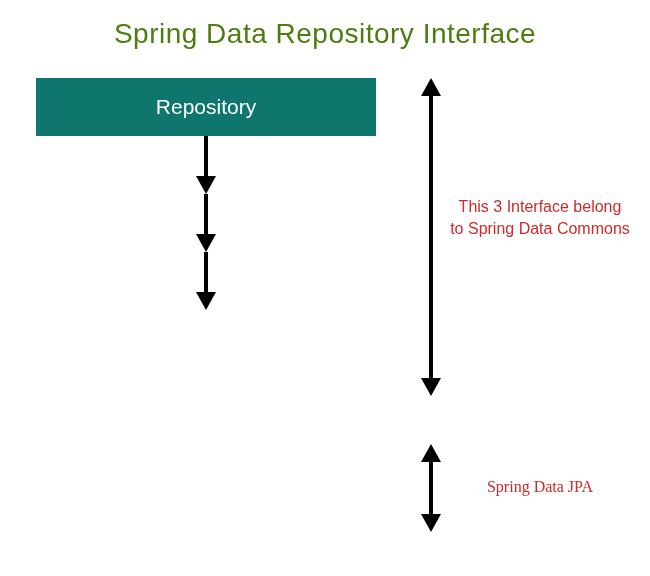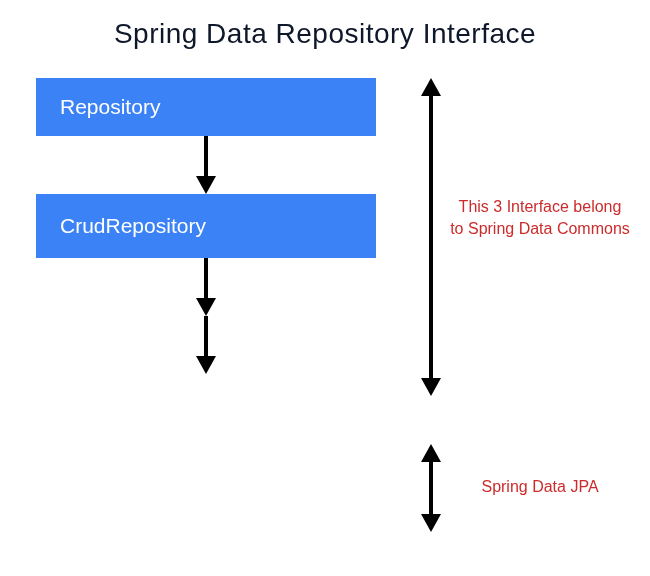--- a/index.html
+++ b/index.html
@@ -11,35 +11,36 @@
       position: relative;
     }
     .title {
       position: absolute;
       top: 18px;
       left: 0;
       width: 650px;
       text-align: center;
       font-size: 28px;
       font-weight: 400;
-      color: #0f172a;
+      color: #4d7c0f;
       letter-spacing: 0.5px;
     }
     .boxes-col {
       position: absolute;
       left: 36px;
       top: 78px;
       width: 340px;
     }
     .box {
       width: 340px;
-      background: #3b82f6;
+      background: #0f766e;
       color: #ffffff;
       display: flex;
       align-items: center;
+      justify-content: center;
       text-align: center;
       font-size: 21px;
       font-weight: 400;
       line-height: 1.25;
       padding: 4px 24px;
     }
     .box.h1 { height: 58px; }
     .box.h2 { height: 64px; }
     .box.h3 { height: 78px; }
     .arrow-gap {
@@ -76,23 +77,20 @@
     <span>Repository</span>
   </div>
 
   <div class="arrow-gap">
     <svg class="down-arrow" width="24" height="58" viewBox="0 0 24 58">
       <line x1="12" y1="0" x2="12" y2="42" stroke="#000" stroke-width="4"></line>
       <polygon points="12,58 2,40 22,40" fill="#000"></polygon>
     </svg>
   </div>
 
-  <div class="box h2">
-    <span>CrudRepository</span>
-  </div>
 
   <div class="arrow-gap">
     <svg class="down-arrow" width="24" height="58" viewBox="0 0 24 58">
       <line x1="12" y1="0" x2="12" y2="42" stroke="#000" stroke-width="4"></line>
       <polygon points="12,58 2,40 22,40" fill="#000"></polygon>
     </svg>
   </div>
 
 
   <div class="arrow-gap">
@@ -118,15 +116,15 @@
 </div>
 
 <div class="bracket" style="left:418px; top:444px;">
   <svg width="26" height="88" viewBox="0 0 26 88">
     <line x1="13" y1="16" x2="13" y2="72" stroke="#000" stroke-width="4"></line>
     <polygon points="13,0 3,18 23,18" fill="#000"></polygon>
     <polygon points="13,88 3,70 23,70" fill="#000"></polygon>
   </svg>
 </div>
 
-<div class="annotation" style="left:450px; top:476px;">
+<div class="annotation" style="left:450px; top:476px;font-family:Liberation Serif, serif;">
   <span>Spring Data JPA</span>
 </div>
 
 </body></html>

